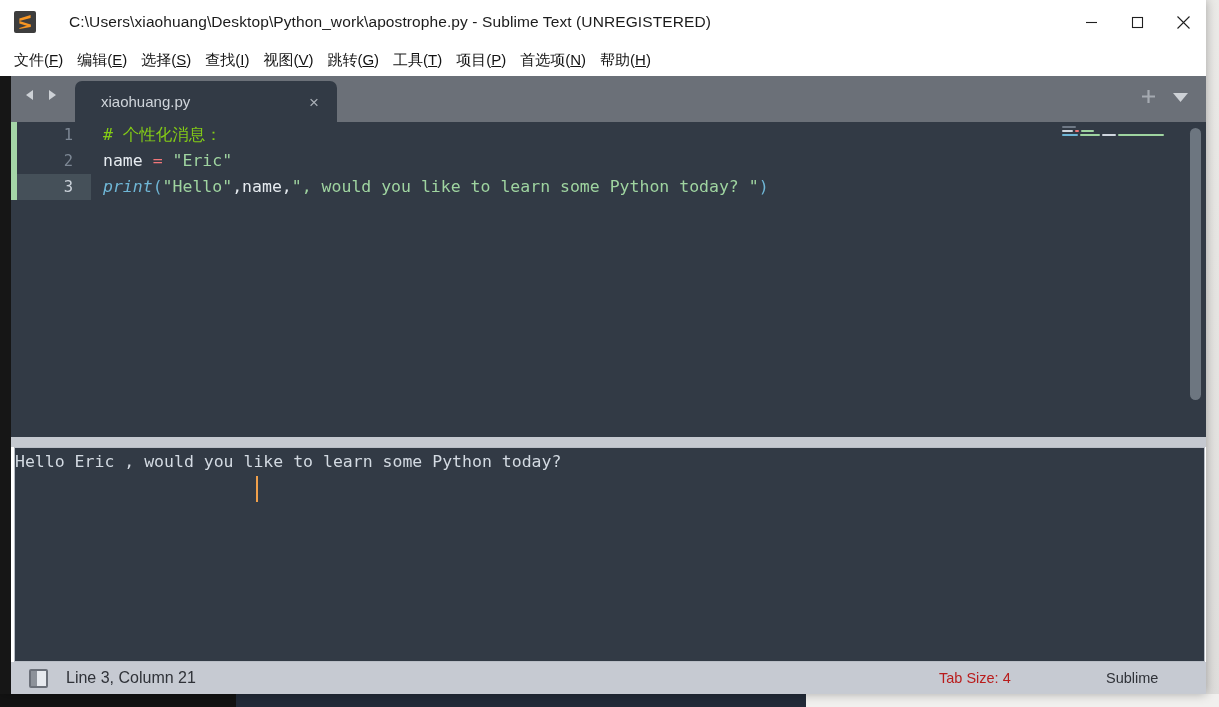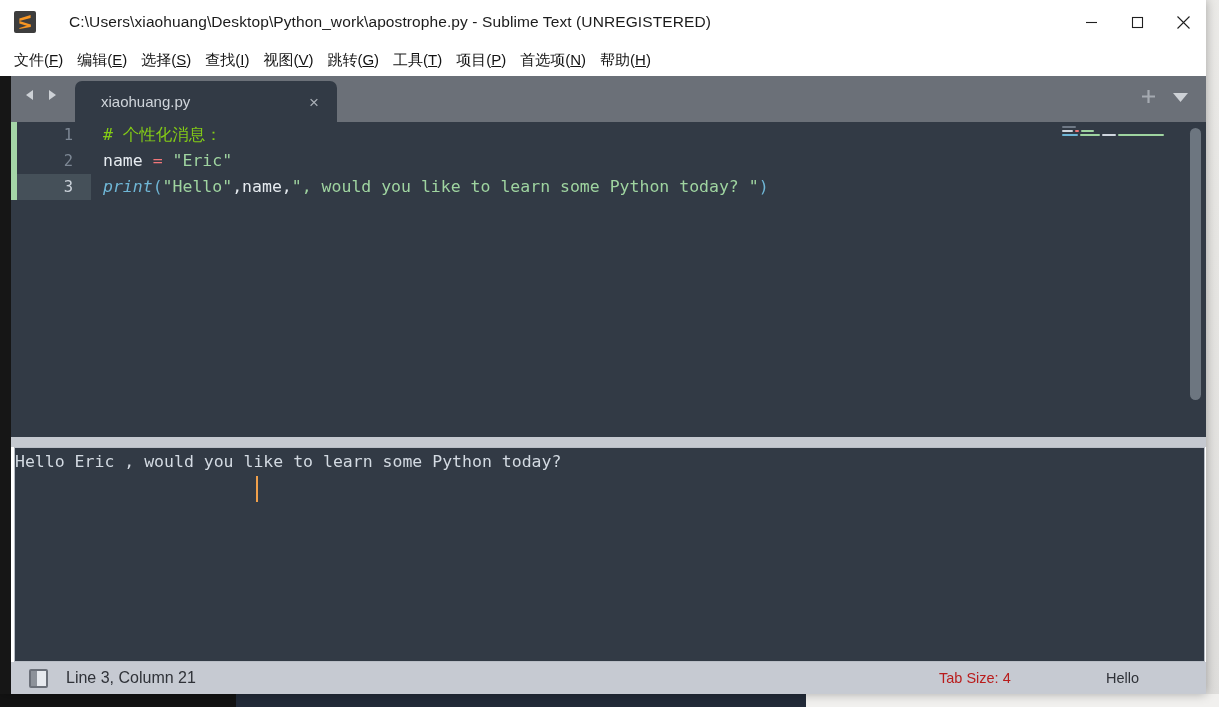--- a/index.html
+++ b/index.html
@@ -334,16 +334,16 @@
 
   <div id="console">
       <div class="oline">Hello Eric , would you like to learn some Python today?</div>
     </div>
   <div id="out-caret"></div>
 
   <div id="statusbar">
     <div id="sidebar-toggle"></div>
     <div id="status-pos">Line 3, Column 21</div>
     <div id="status-tabsize">Tab Size: 4</div>
-    <div id="status-syntax">Hello</div>
+    <div id="status-syntax">Sublime</div>
   </div>
 
 </div>
 
 </body></html>

